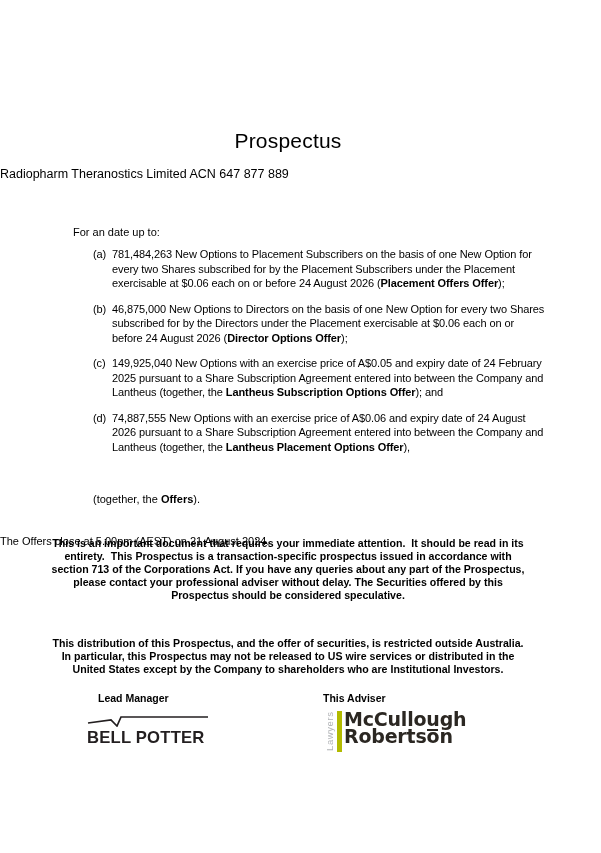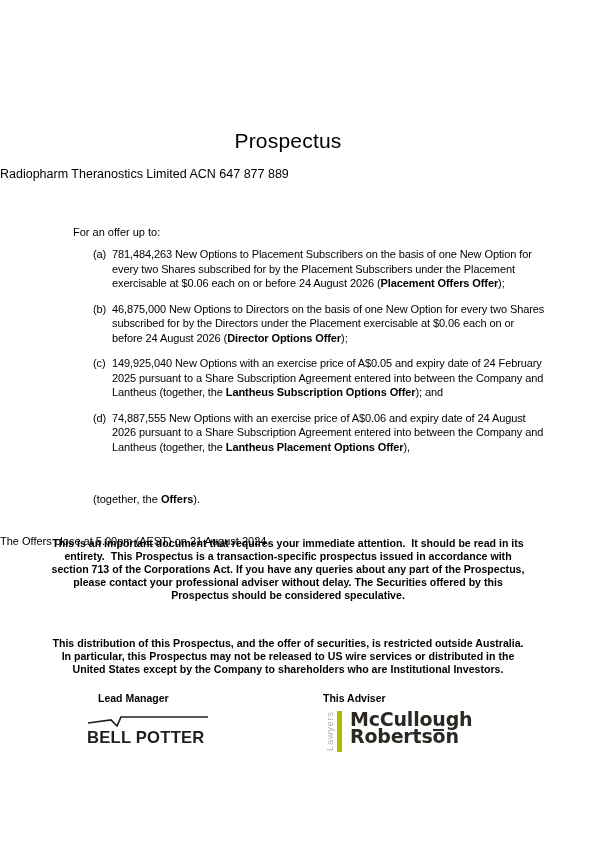--- a/index.html
+++ b/index.html
@@ -99,21 +99,21 @@
   .mcr-lawyers {
     writing-mode: vertical-rl;
     transform: rotate(180deg);
     font-size: 9.5px;
     letter-spacing: 0.6px;
     line-height: 11px;
     padding-top: 1px;
   }
   .mcr-bar { width: 5px; margin-left: 2px; }
   .mcr-names {
-    margin-left: 8px;
+    margin-left: 2px;
     font-family: "DejaVu Sans", sans-serif;
     font-size: 19px;
     font-weight: 700;
     line-height: 17px;
     letter-spacing: -0.2px;
     white-space: nowrap;
   }
   .seg-ov { position: relative; display: inline-block; }
   .seg-ov::before {
     content: "";
@@ -126,21 +126,21 @@
 </style>
 </head>
 <body>
 
 <div class="page">
 
   <h1 class="title">Prospectus</h1>
 
   <div class="subtitle">Radiopharm Theranostics Limited ACN 647 877 889</div>
 
-  <div class="intro">For an offer up to:</div>
+  <div class="intro">For an date up to:</div>
 
   <div class="offer-list">
     <div class="offer-item">
       <span class="offer-marker">(a)</span>
       <span class="offer-text"><span>781,484,263 New Options to Placement Subscribers on the basis of one New Option for every two Shares subscribed for by the Placement Subscribers under the Placement exercisable at $0.06 each on or before 24 August 2026 (</span><span class="seg-b">Placement Offers Offer</span><span>);</span></span>
     </div>
     <div class="offer-item">
       <span class="offer-marker">(b)</span>
       <span class="offer-text"><span>46,875,000 New Options to Directors on the basis of one New Option for every two Shares subscribed for by the Directors under the Placement exercisable at $0.06 each on or before 24 August 2026 (</span><span class="seg-b">Director Options Offer</span><span>);</span></span>
     </div>

